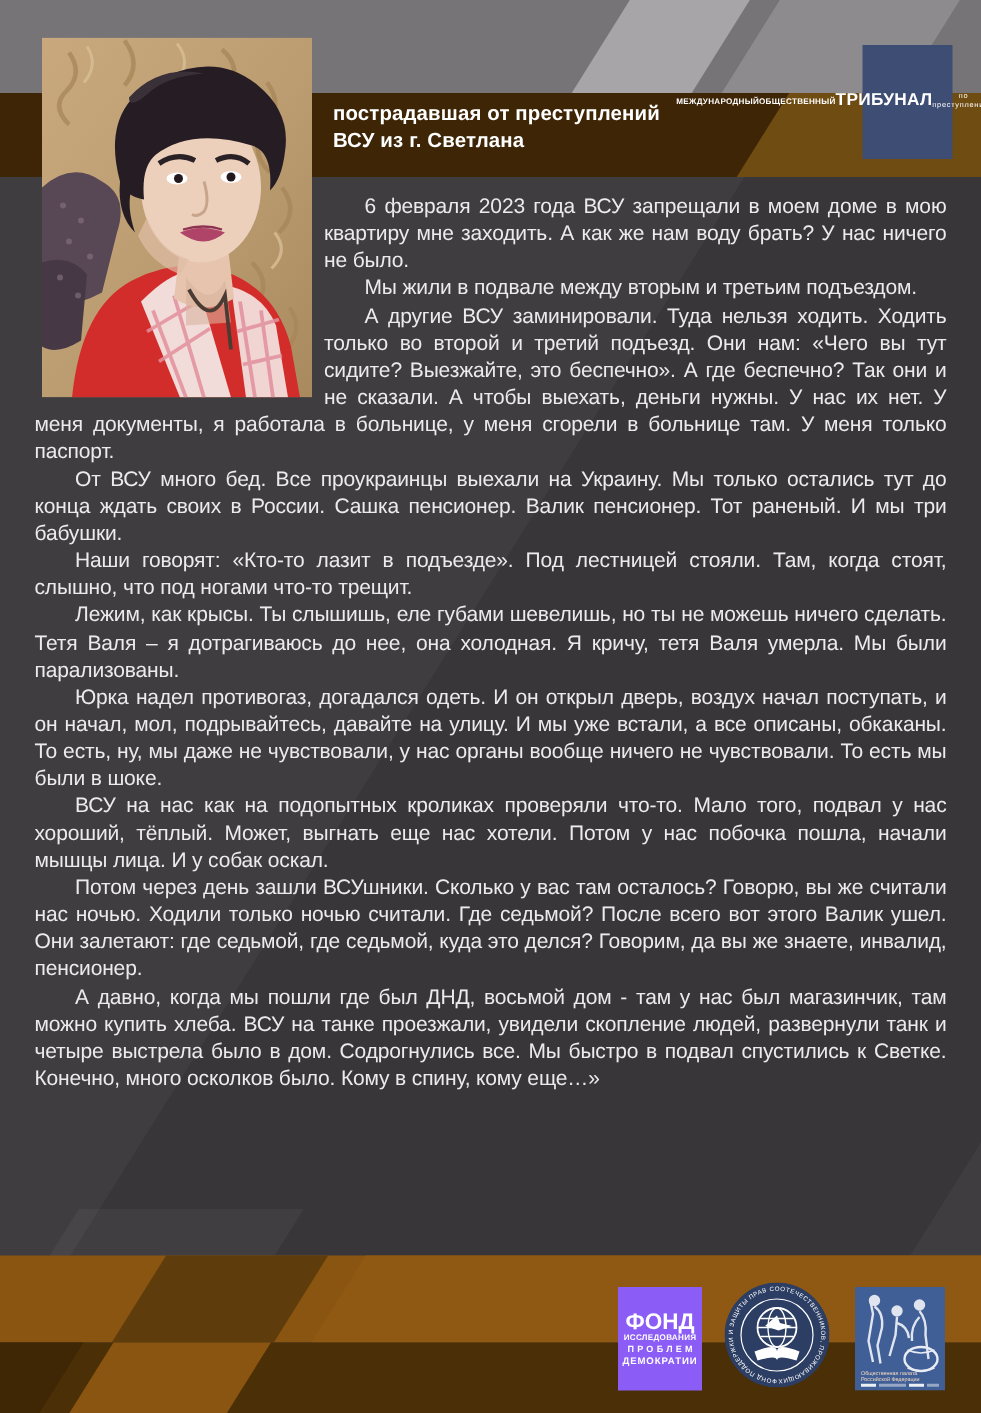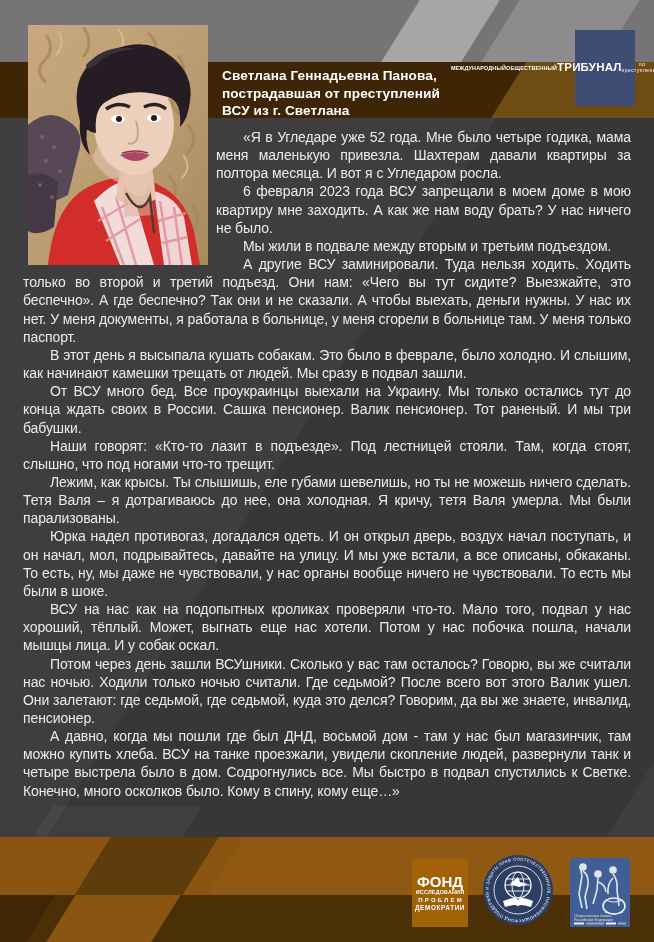--- a/index.html
+++ b/index.html
@@ -39,21 +39,21 @@
   .bodytext .wrapblock{float:left;width:193px;height:139px;}
   .bodytext p{margin:0;text-indent:27px;}
   
   .foot1{position:absolute;left:0;top:837px;width:654px;height:58px;background:#8a5511;overflow:hidden;}
   .foot1 .dk{position:absolute;left:92px;top:-5px;width:108px;height:70px;transform:skewX(-32deg);background:#5e3c0c;}
   .foot1 .lt{position:absolute;left:225px;top:-5px;width:480px;height:70px;transform:skewX(-32deg);background:#8f5913;}
   .foot2{position:absolute;left:0;top:895px;width:654px;height:47px;background:#4b2f07;overflow:hidden;}
   .foot2 .lt{position:absolute;left:60px;top:-5px;width:105px;height:60px;transform:skewX(-32deg);background:#8a5511;}
   .foot2 .dk{position:absolute;left:-40px;top:-5px;width:80px;height:60px;transform:skewX(-32deg);background:#3f2705;}
   
-  .fond{position:absolute;left:412px;top:858px;width:56px;height:69px;background:#a16207;color:#fff;
+  .fond{position:absolute;left:412px;top:858px;width:56px;height:69px;background:#8b5cf6;color:#fff;
         display:flex;flex-direction:column;align-items:center;justify-content:center;text-align:center;}
   .fond .f1{font-size:15px;font-weight:bold;line-height:15px;}
   .fond .f2{font-size:5.4px;font-weight:bold;line-height:7px;letter-spacing:0.2px;}
   .fond .f3{font-size:6px;font-weight:bold;line-height:8px;letter-spacing:2.2px;text-indent:2.2px;}
   .fond .f4{font-size:6.4px;font-weight:bold;line-height:8px;letter-spacing:0.6px;}
   .roundlogo{position:absolute;left:483px;top:855px;width:70px;height:70px;}
   .palata{position:absolute;left:570px;top:858px;width:60px;height:69px;background:#40movie;}
 </style>
 </head>
 <body>
@@ -66,21 +66,20 @@
   </div>
 
   <div class="shade1"></div>
   <div class="shade2"></div>
 
   <div class="title-band">
     <div class="light"></div>
   </div>
 
   <div class="hdr-title">
-    <div>Светлана Геннадьевна Панова,</div>
     <div>пострадавшая от преступлений</div>
     <div>ВСУ из г. Светлана</div>
   </div>
 
   <div class="photo">
     <svg width="180" height="240" viewBox="0 0 180 240" xmlns="http://www.w3.org/2000/svg">
       <defs>
         <linearGradient id="curtain" x1="0" y1="0" x2="1" y2="1">
           <stop offset="0" stop-color="#c9a87e"></stop>
           <stop offset="0.55" stop-color="#bb9c70"></stop>
@@ -163,25 +162,23 @@
     <div class="t1">ОБЩЕСТВЕННЫЙ</div>
     <div class="t2">ТРИБУНАЛ</div>
     <div class="t3">по преступлениям</div>
     <div class="t3">украинских</div>
     <div class="t3">неонацистов и</div>
     <div class="t3">их пособников</div>
   </div>
 
   <div class="bodytext">
     <div class="wrapblock"></div>
-    <p>«Я в Угледаре уже 52 года. Мне было четыре годика, мама меня маленькую привезла. Шахтерам давали квартиры за полтора месяца. И вот я с Угледаром росла.</p>
     <p>6 февраля 2023 года ВСУ запрещали в моем доме в мою квартиру мне заходить. А как же нам воду брать? У нас ничего не было.</p>
     <p>Мы жили в подвале между вторым и третьим подъездом.</p>
     <p>А другие ВСУ заминировали. Туда нельзя ходить. Ходить только во второй и третий подъезд. Они нам: «Чего вы тут сидите? Выезжайте, это беспечно». А где беспечно? Так они и не сказали. А чтобы выехать, деньги нужны. У нас их нет. У меня документы, я работала в больнице, у меня сгорели в больнице там. У меня только паспорт.</p>
-    <p>В этот день я высыпала кушать собакам. Это было в феврале, было холодно. И слышим, как начинают камешки трещать от людей.  Мы сразу в подвал зашли.</p>
     <p>От  ВСУ много бед. Все  проукраинцы выехали на Украину. Мы только остались тут до конца ждать своих в России. Сашка пенсионер. Валик пенсионер. Тот раненый. И мы три бабушки.</p>
     <p>Наши говорят: «Кто-то лазит в подъезде». Под лестницей стояли. Там, когда стоят, слышно, что под ногами что-то трещит.</p>
     <p>Лежим, как крысы. Ты слышишь, еле губами шевелишь, но ты не можешь ничего сделать. Тетя Валя – я дотрагиваюсь до нее, она холодная. Я кричу, тетя Валя умерла. Мы были парализованы.</p>
     <p>Юрка надел противогаз, догадался одеть. И он открыл дверь, воздух начал поступать, и он начал, мол, подрывайтесь, давайте на улицу. И мы уже встали, а все описаны, обкаканы. То есть, ну, мы даже не чувствовали, у нас органы вообще ничего не чувствовали. То есть мы были в шоке.</p>
     <p>ВСУ на нас как на подопытных кроликах проверяли что-то. Мало того, подвал у нас хороший, тёплый. Может, выгнать еще нас хотели. Потом у нас побочка пошла, начали мышцы лица. И у собак оскал.</p>
     <p>Потом через день зашли ВСУшники. Сколько у вас там осталось? Говорю, вы же считали нас ночью. Ходили только ночью считали. Где седьмой? После всего вот этого Валик ушел. Они залетают: где седьмой, где седьмой, куда это делся? Говорим, да вы же знаете, инвалид, пенсионер.</p>
     <p>А давно, когда мы пошли где был ДНД, восьмой дом - там у нас был магазинчик, там можно купить хлеба. ВСУ на танке проезжали, увидели скопление людей, развернули танк и четыре выстрела было в дом.  Содрогнулись все. Мы быстро в подвал спустились к Светке. Конечно, много осколков было. Кому в спину, кому еще…»</p>
   </div>
 
   <div class="foot1">

